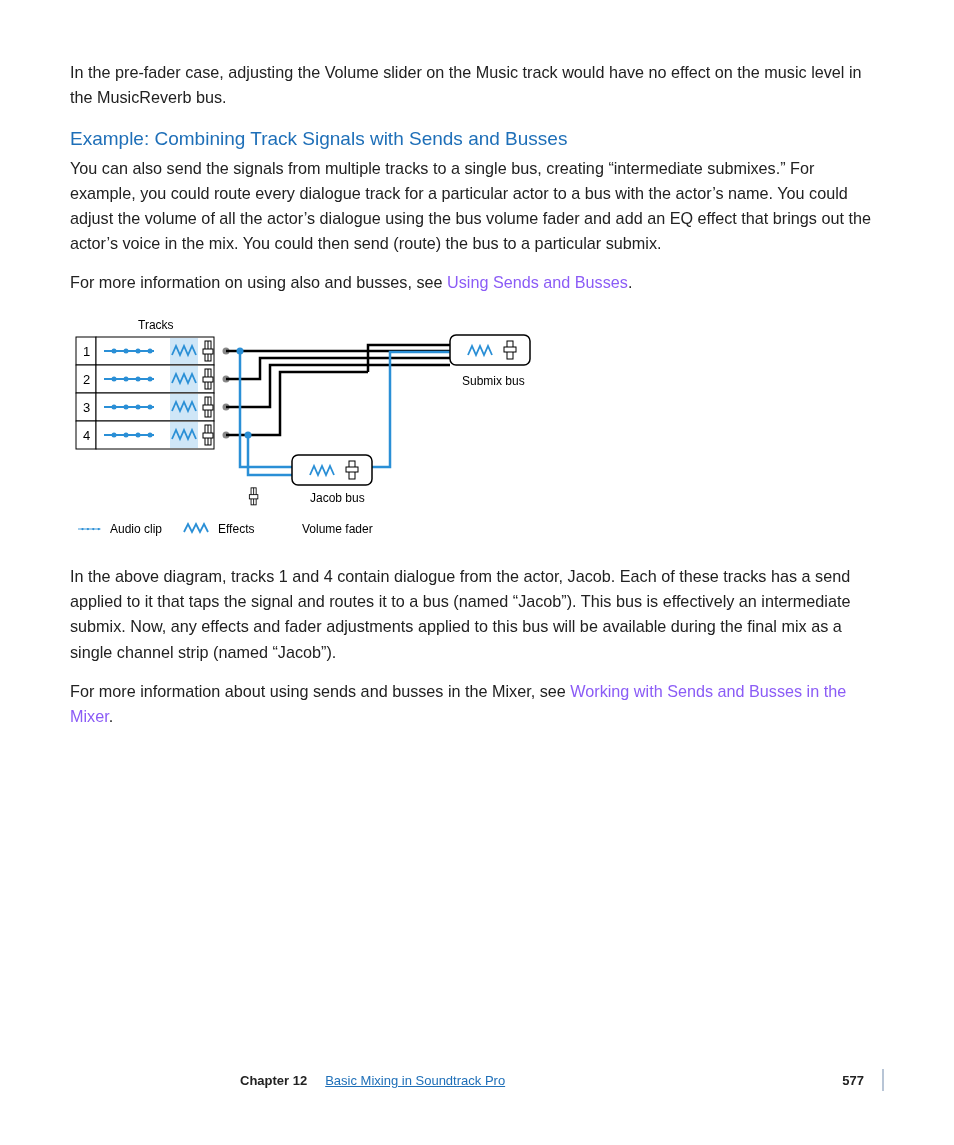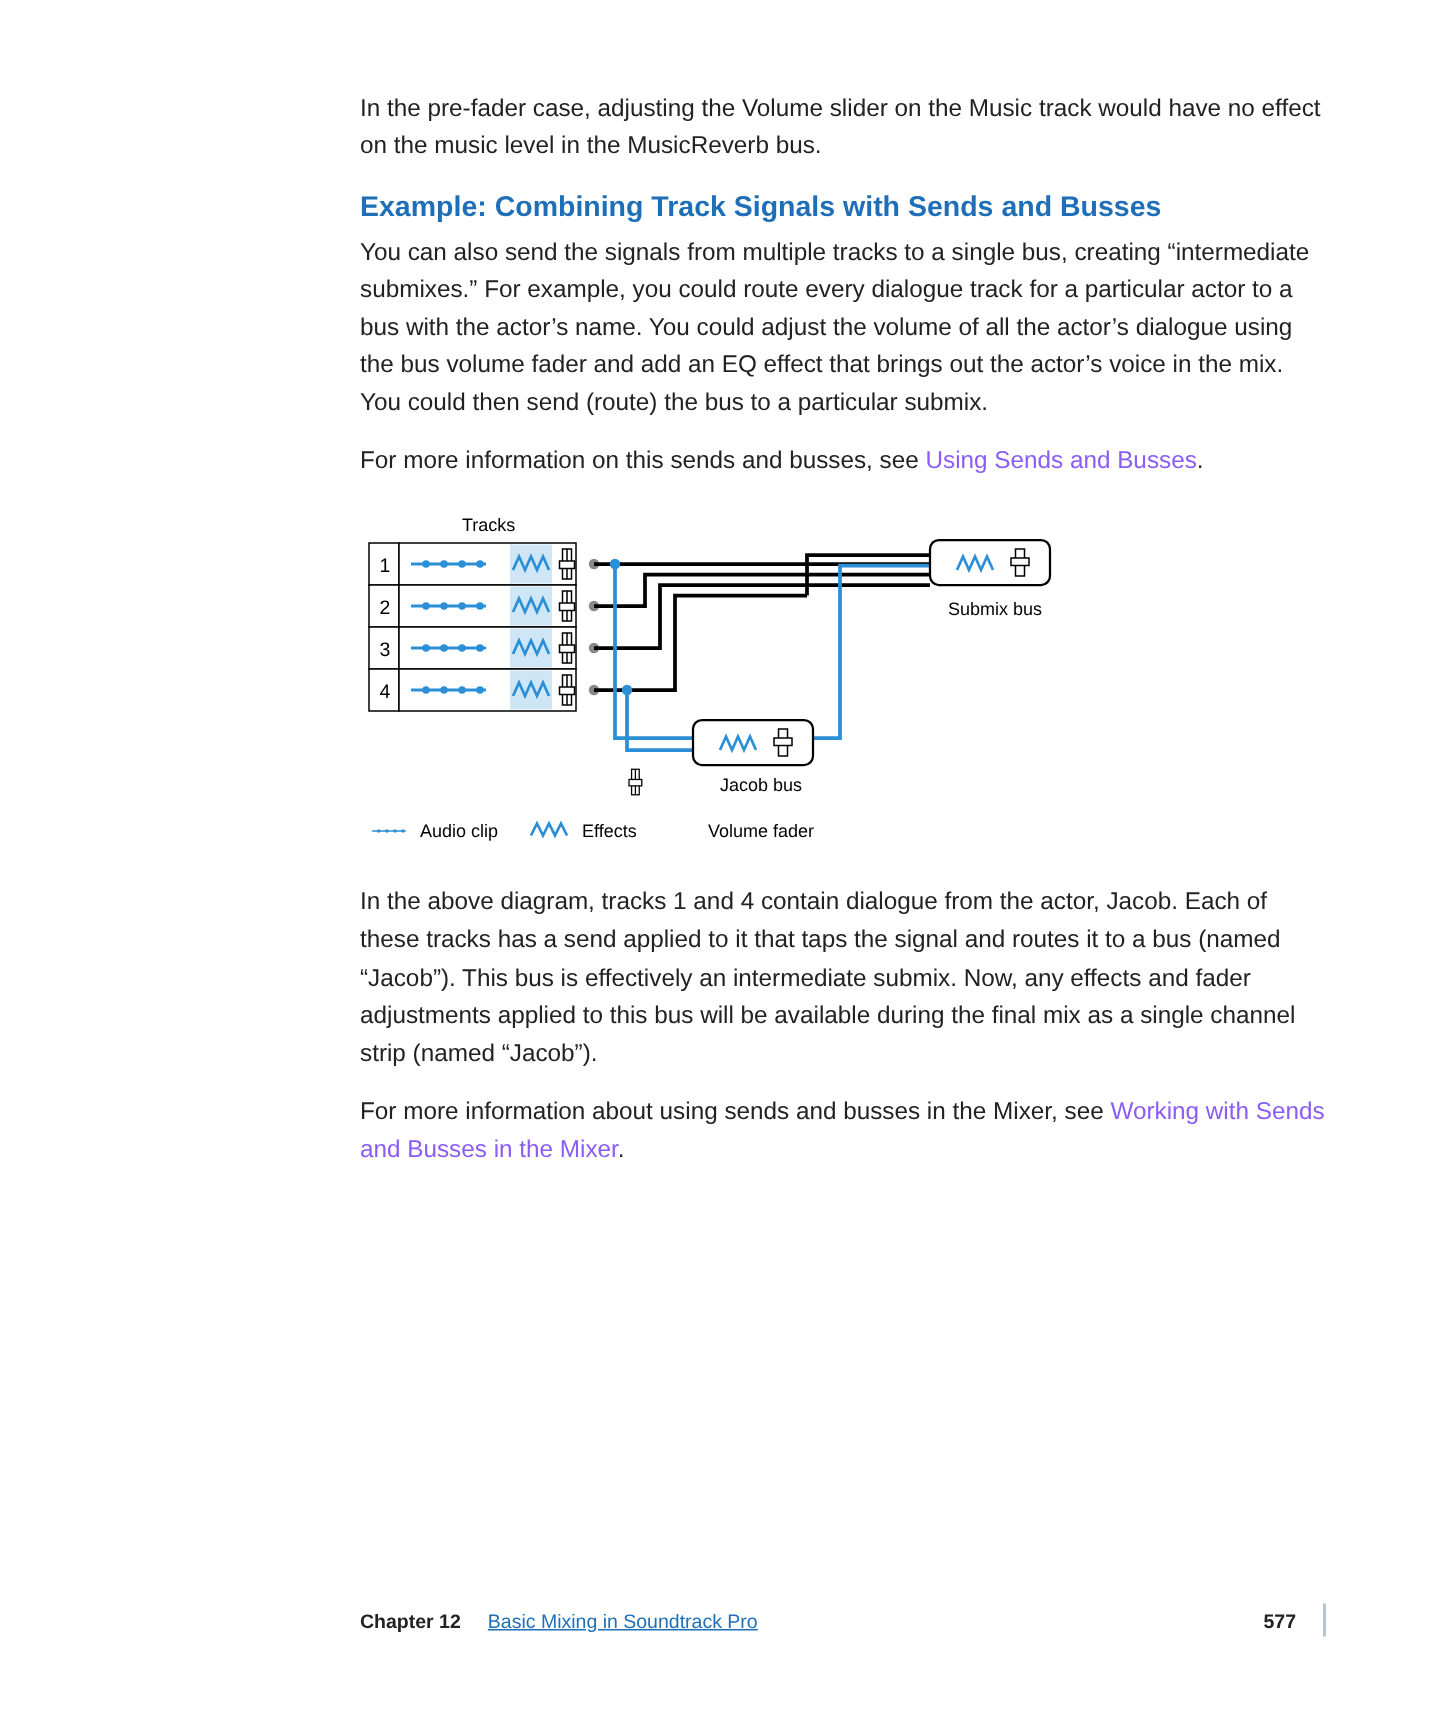--- a/index.html
+++ b/index.html
@@ -9,30 +9,29 @@
     color: #222;
     width: 954px;
     height: 1145px;
     position: relative;
     background: #fff;
   }
   .page {
     padding: 60px 70px 60px 70px;
   }
   .content {
-    margin-left: 170px;
     margin-right: 0;
     font-size: 16.2px;
     line-height: 1.55;
   }
   p { margin: 0 0 14px 0; }
   h2.section {
     color: #1e6fb8;
     font-size: 19px;
-    font-weight: 700;
+    font-weight: 400;
     margin: 0 0 2px 0;
   }
   a.xref { color: #8b5cf6; text-decoration: none; }
   .diagram {
     margin: 22px 0 22px 0;
   }
   .footer {
     position: absolute;
     bottom: 54px;
     left: 240px;
@@ -54,21 +53,21 @@
 
 <div class="page">
   <div class="content">
     <p>In the pre-fader case, adjusting the Volume slider on the Music track would have no effect on the music level in the MusicReverb bus.</p>
 
     <h2 class="section">Example: Combining Track Signals with Sends and Busses</h2>
 
     <p>You can also send the signals from multiple tracks to a single bus, creating “intermediate submixes.” For example, you could route every dialogue track for a particular actor to a bus with the actor’s name. You could adjust the volume of all the actor’s dialogue using the bus volume fader and add an EQ effect that brings out the actor’s voice in the mix. You could then send (route) the bus to a particular submix.</p>
 
     <p>
-      <span>For more information on this sends and busses, see </span><a class="xref">Using Sends and Busses</a><span>.</span>
+      <span>For more information on using also and busses, see </span><a class="xref">Using Sends and Busses</a><span>.</span>
     </p>
 
     <div class="diagram">
       <svg width="640" height="225" viewBox="0 0 640 225">
 
         <text x="68" y="12" font-size="12" fill="#000">Tracks</text>
 
         <defs>
 
           <g id="clip">

